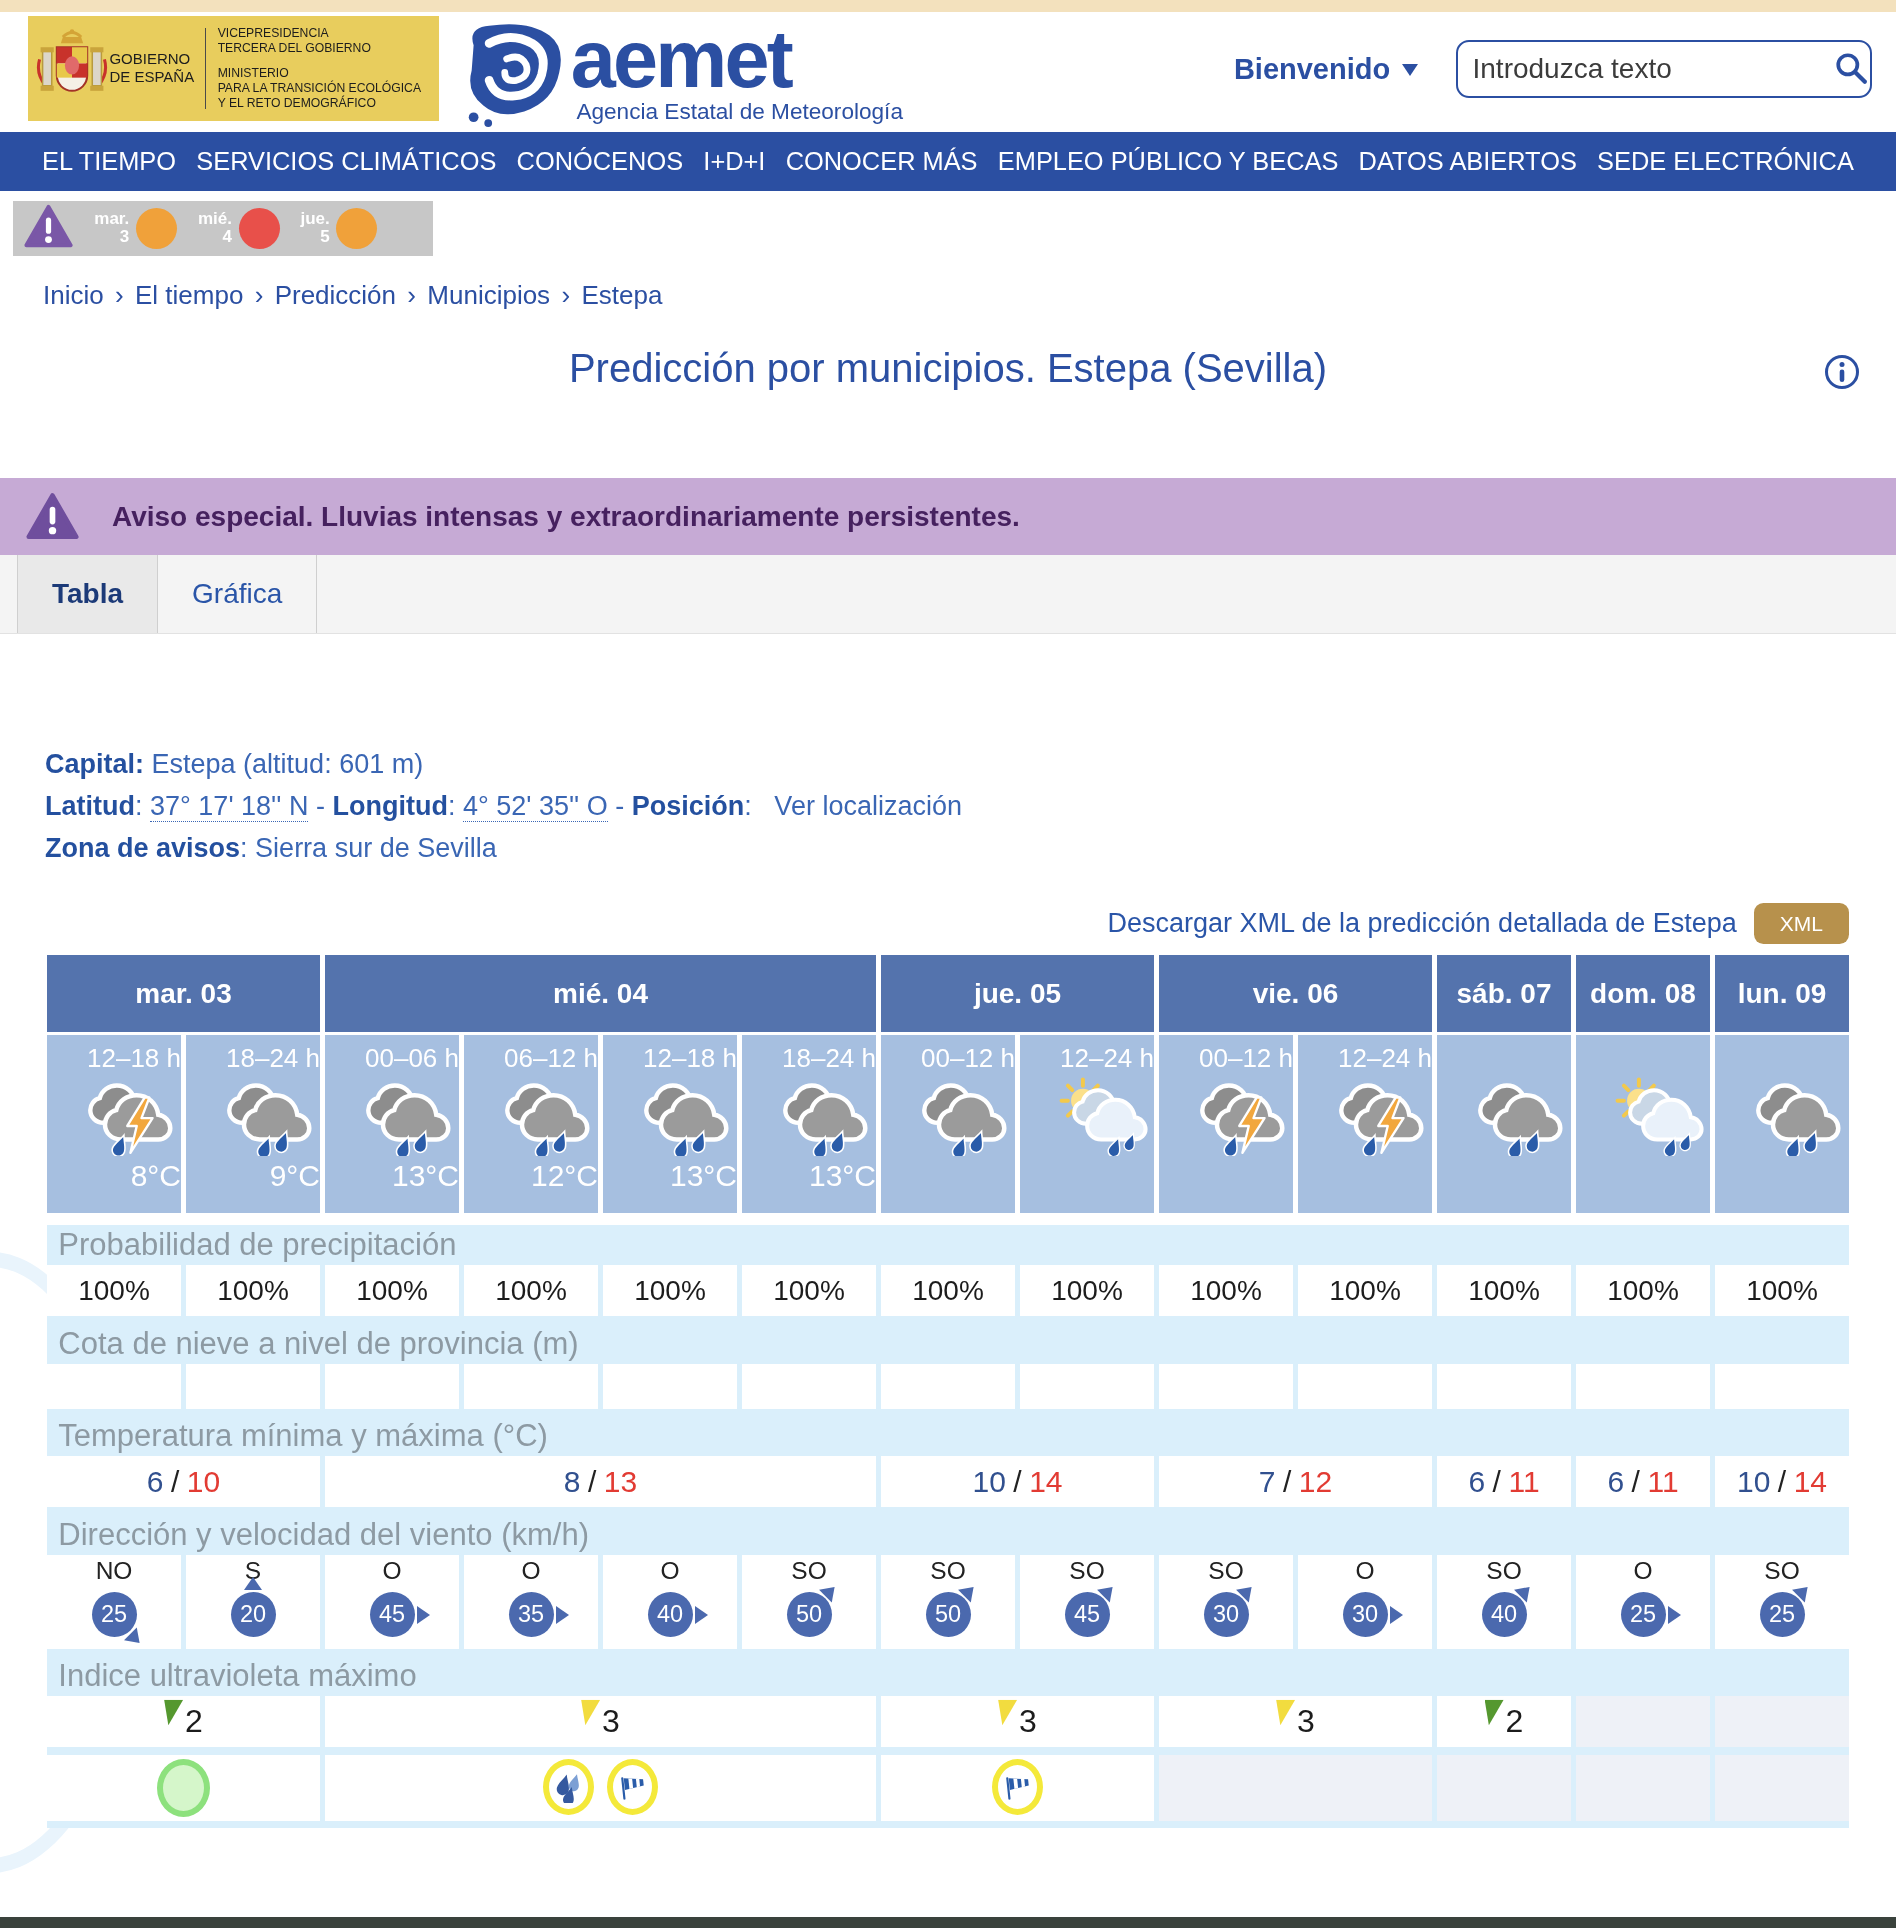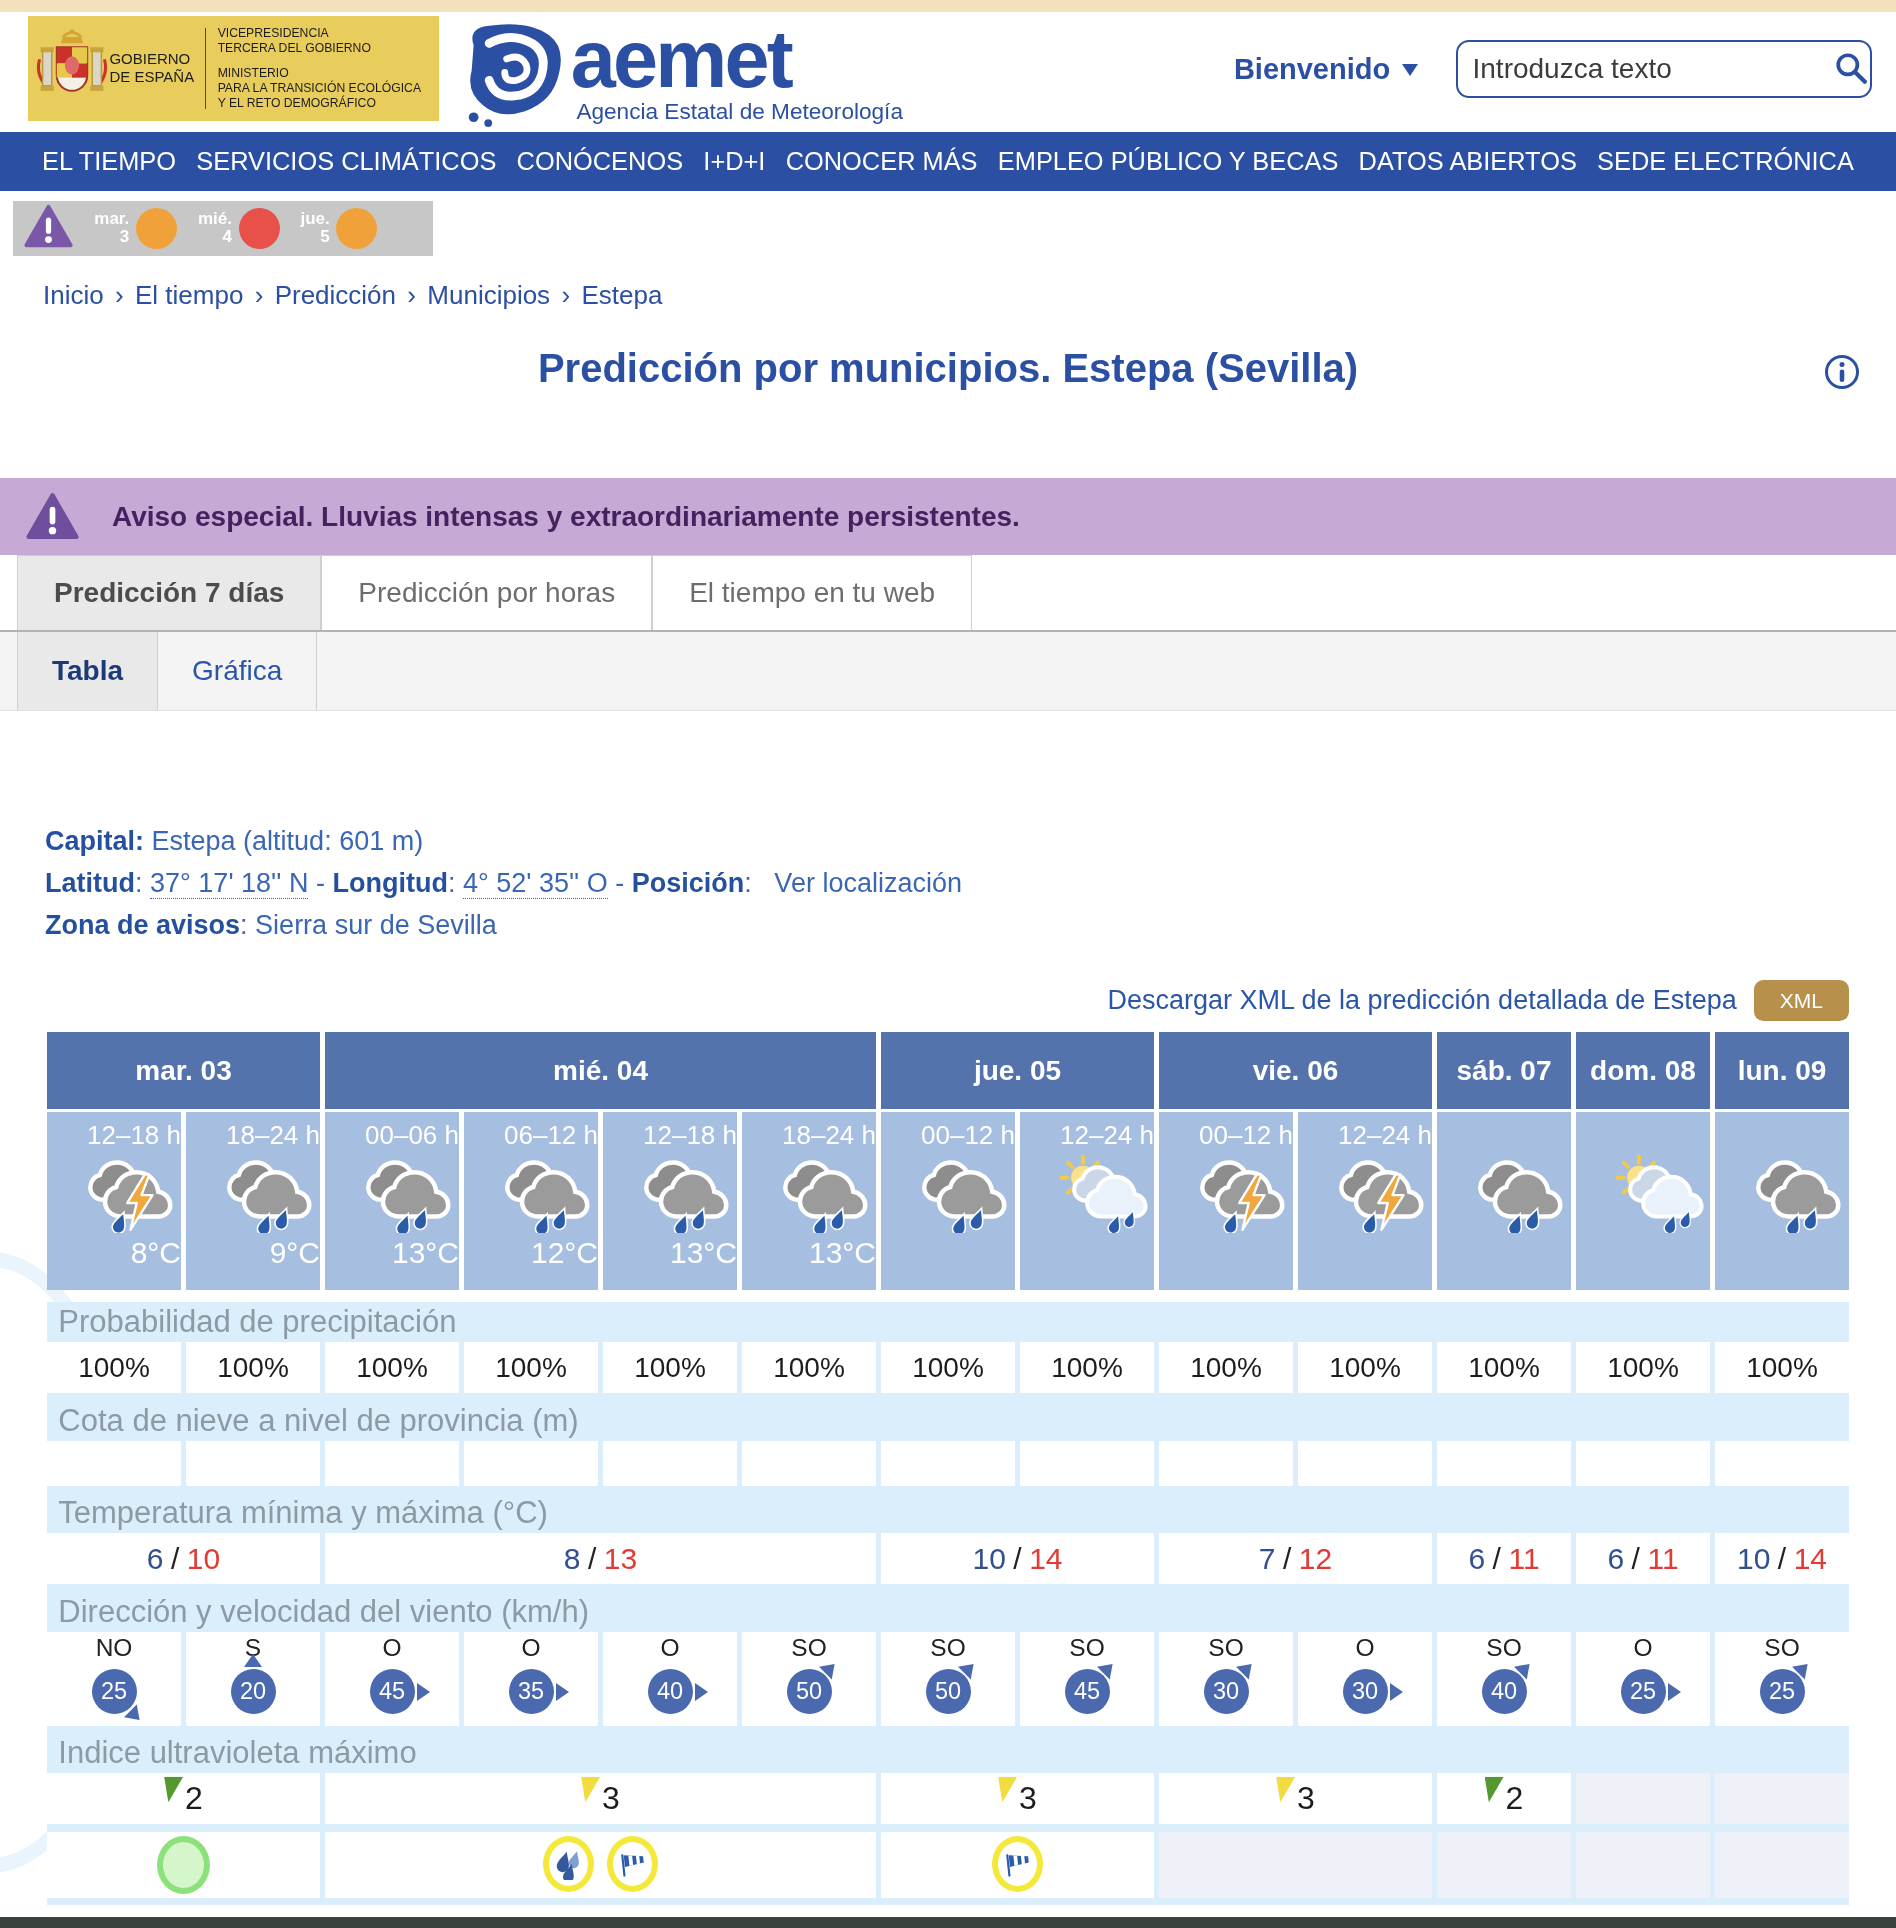--- a/index.html
+++ b/index.html
@@ -37,21 +37,21 @@
   .astr-lbl { color:#fff; font-weight:700; font-size:17px; line-height:18px; text-align:right; }
   .astr-dot { width:41px; height:41px; border-radius:50%; }
 
   
   .crumbs { margin:24.5px 0 0 43px; font-size:26px; color:#2b4fa2; height:32px; }
   .crumb { cursor:pointer; }
   .csep { margin:0 11.3px; }
 
   
   .titlerow { position:relative; margin-top:34px; height:53px; text-align:center; }
-  .titlerow h1 { font-size:40px; font-weight:700; color:#2b4fa2; display:inline-block; }
+  .titlerow h1 { font-size:40px; font-weight:400; color:#2b4fa2; display:inline-block; }
   .info { position:absolute; right:36px; top:7.5px; cursor:pointer; }
 
   
   .banner { margin-top:79px; height:77px; background:#c6aad5; display:flex; align-items:center; padding-left:26px; gap:33px; }
   .banner span { font-size:28px; font-weight:700; color:#46215f; }
 
   
   .tabs { display:flex; height:77px; border-bottom:2.8px solid #b3b3b3; padding-left:17px; }
   .tab { display:flex; align-items:center; padding:0 36px; font-size:28px; color:#6d6d6d; background:#fff; border:0.9px solid #cfcfcf; border-bottom:none; white-space:nowrap; cursor:pointer; }
   .tab.active { background:#e9e9e9; color:#4c4c4c; font-weight:700; border-color:#cfcfcf; }
@@ -246,25 +246,20 @@
     <span style="display:flex;">
       <svg viewBox="0 0 60 54" width="53" height="49">
         <path d="M30 3 L57 50 H3 Z" fill="#6f4e9d" stroke="#6f4e9d" stroke-width="5" stroke-linejoin="round"></path>
         <rect x="26.8" y="16" width="6.4" height="20" rx="3.2" fill="#fff"></rect>
         <circle cx="30" cy="43" r="4.2" fill="#fff"></circle>
       </svg>
     </span>
     <span>Aviso especial. Lluvias intensas y extraordinariamente persistentes.</span>
   </div>
 
-  <div id="tabs" class="tabs">
-      <div class="tab active">Predicción 7 días</div>
-      <div class="tab">Predicción por horas</div>
-      <div class="tab">El tiempo en tu web</div>
-    </div>
   <div id="subtabs" class="subtabs">
       <div class="subtab active">Tabla</div>
       <div class="subtab">Gráfica</div>
     </div>
 
   <div class="loc">
     <div>
       <b>Capital:</b>
       <span>Estepa (altitud: 601 m)</span>
     </div>

